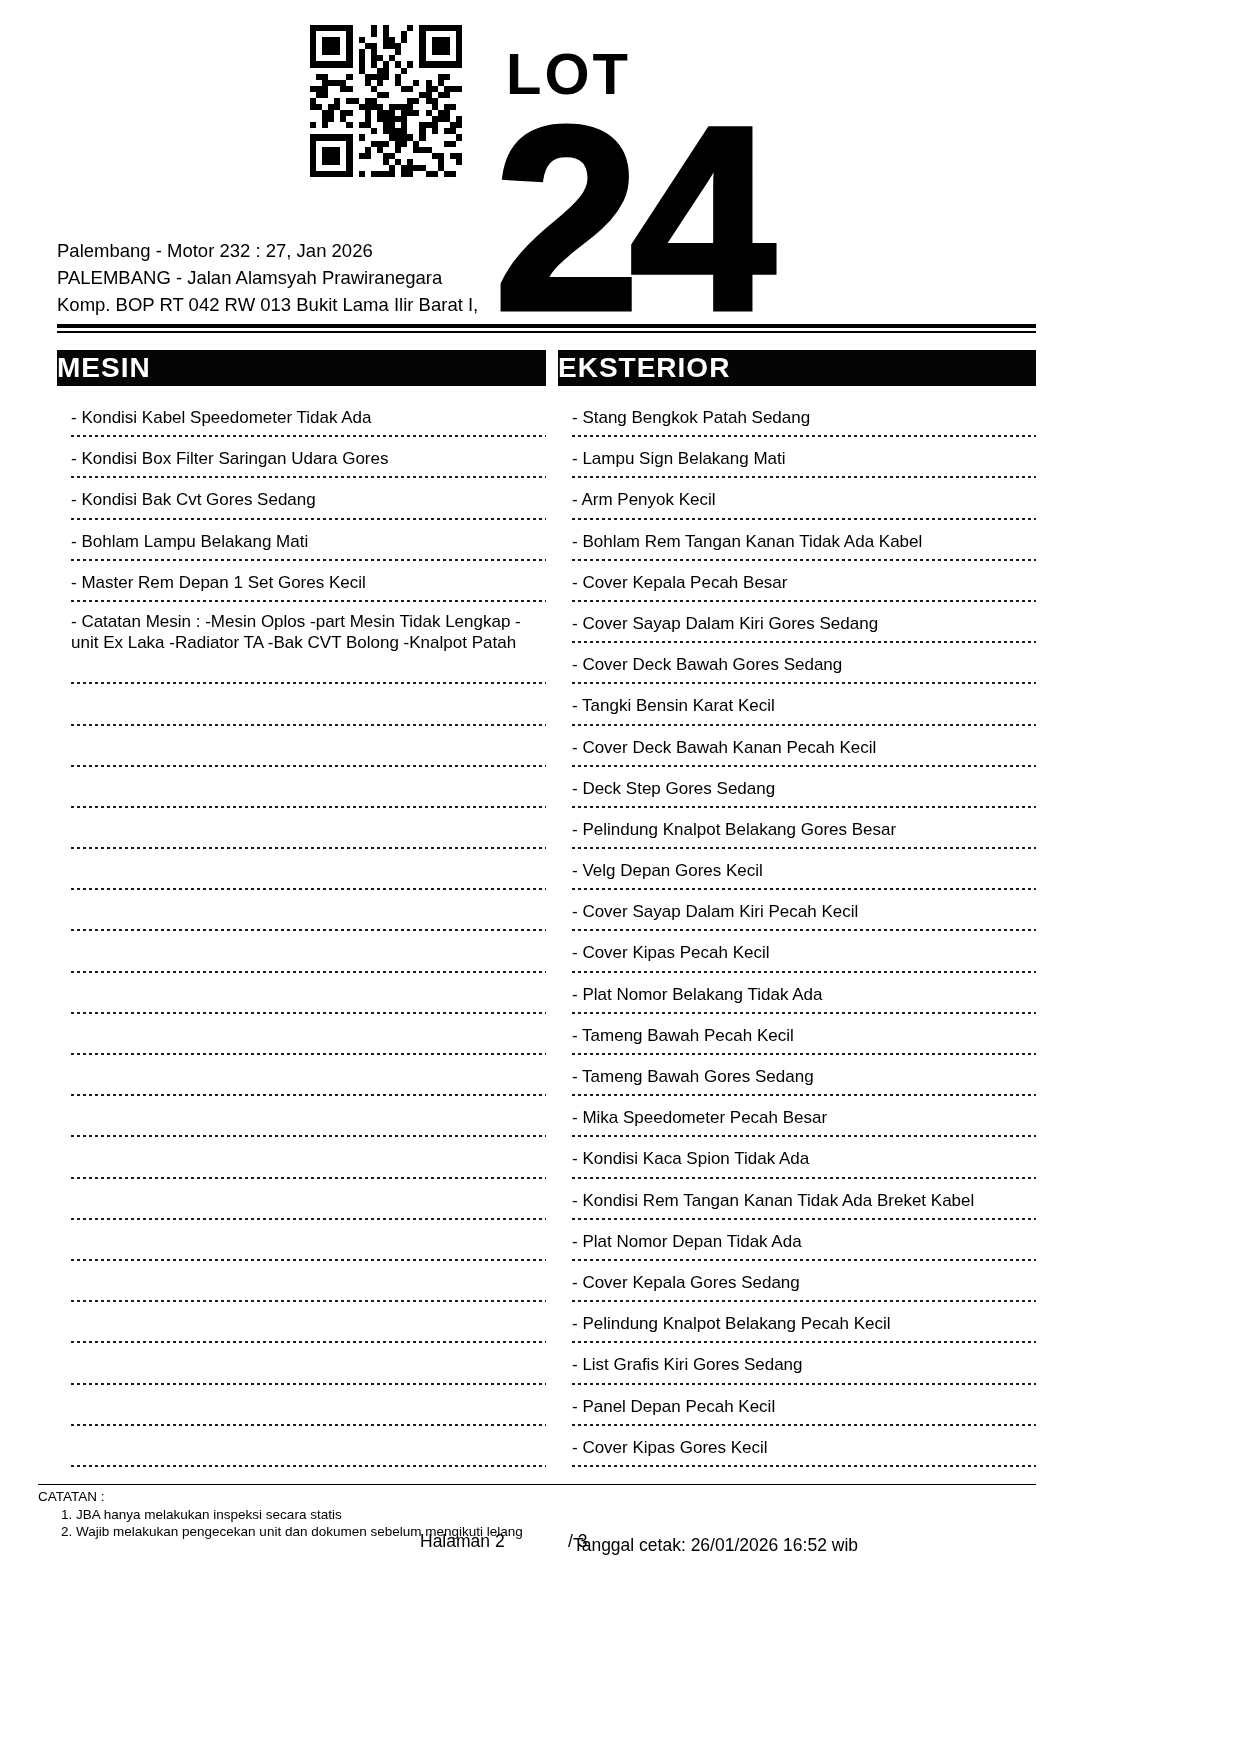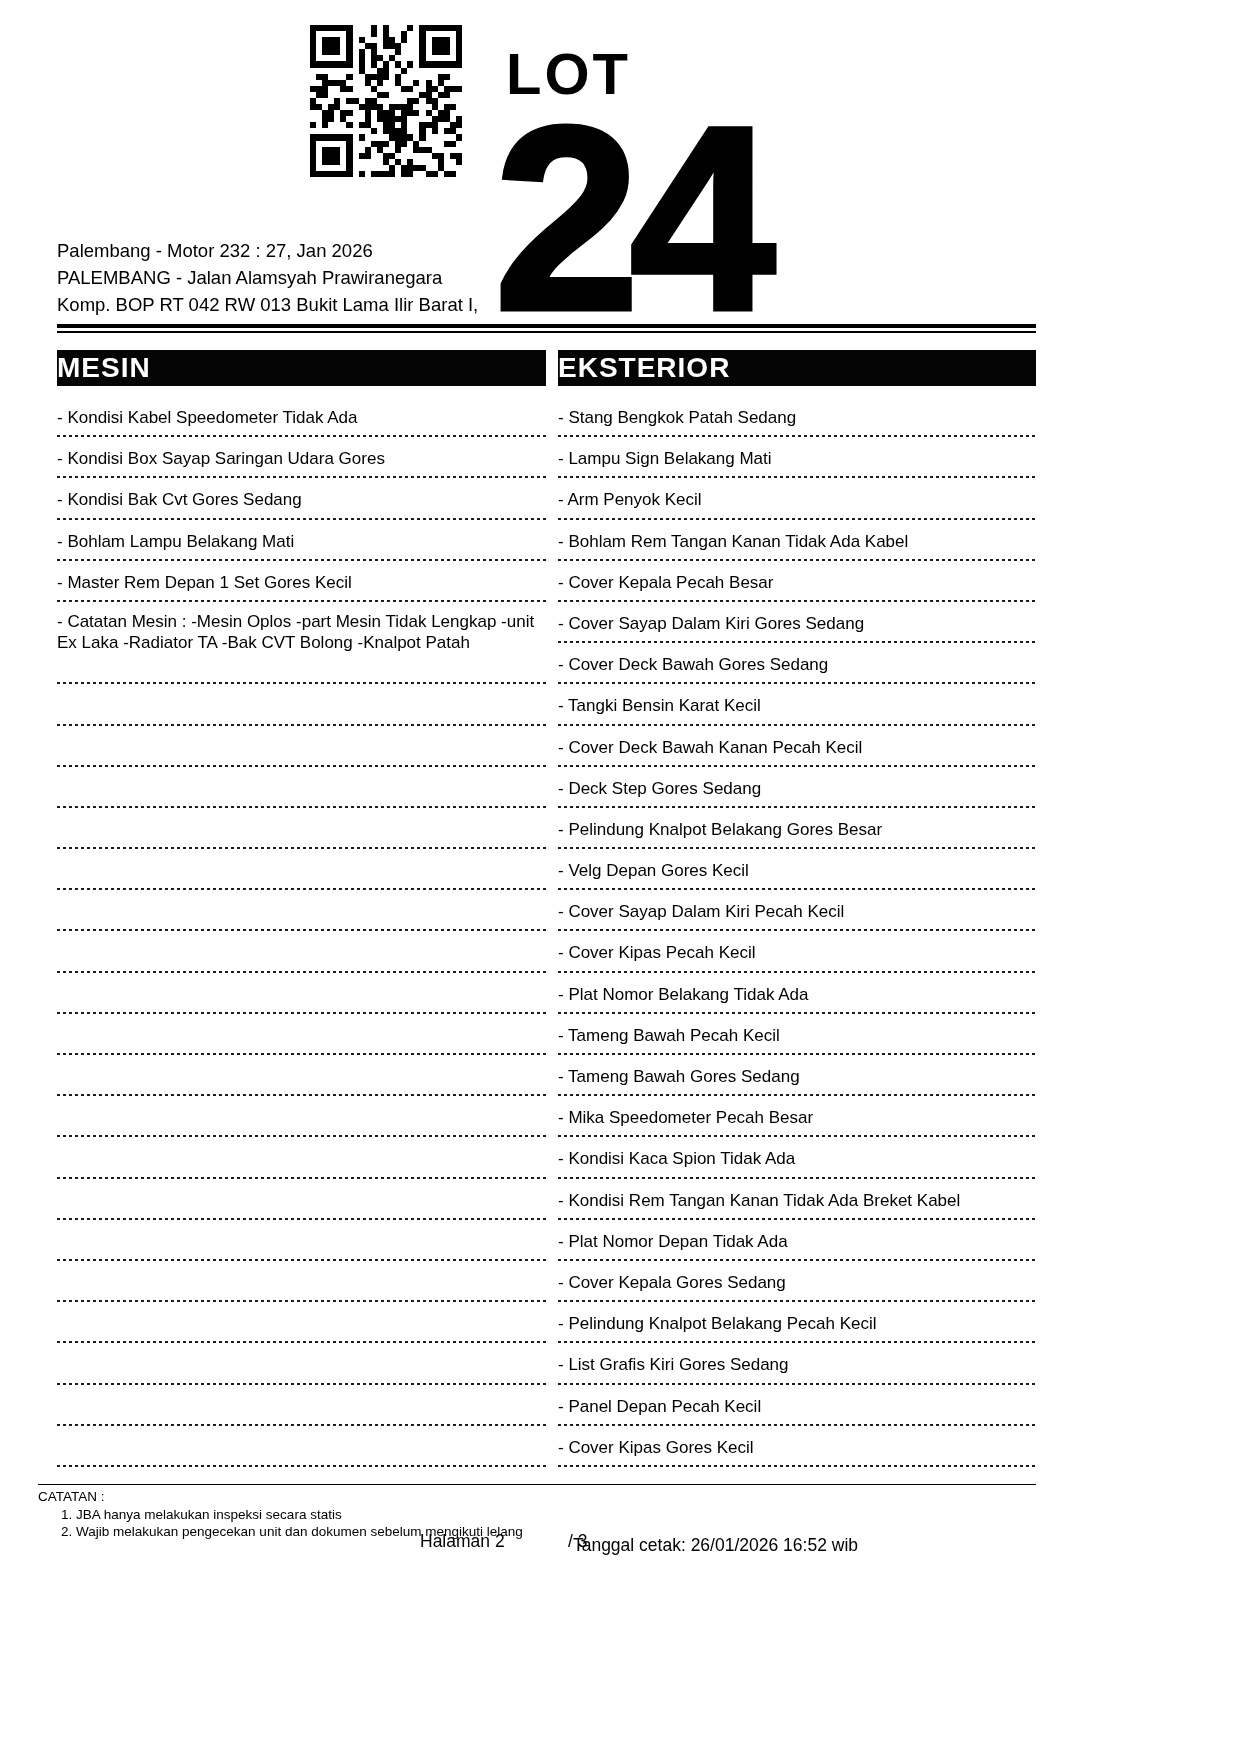--- a/index.html
+++ b/index.html
@@ -15,21 +15,21 @@
   .info{position:absolute;left:57px;top:237px;font-size:18.5px;line-height:27px;}
 
   .rule{position:absolute;left:57px;top:324px;width:1005px;height:3px;
         border-top:4px solid #000;border-bottom:2px solid #000;}
 
   .col{position:absolute;top:350px;}
   .col-left{left:57px;width:489px;}
   .col-right{left:558px;width:504px;}
   .col-header{height:36px;background:#050505;color:#fff;text-align:left;line-height:36px;
               font-size:28px;font-weight:bold;letter-spacing:1px;}
-  .rows{margin-top:10px;}
+  .rows{margin-top:10px;margin-left:14px;}
   .row{position:relative;height:41.2px;box-sizing:border-box;padding-top:11px;
        font-size:17px;line-height:21px;white-space:normal;}
   .row-tall{height:82.4px;padding-top:9px;}
   .row::after{content:"";position:absolute;left:0;right:0;bottom:0;height:2px;
        background-image:repeating-linear-gradient(90deg,#1c1c1c 0 3px,transparent 3px 6px);}
 
   .bottom-rule{position:absolute;left:38px;top:1484px;width:1024px;border-top:1.5px solid #000;}
   .notes{position:absolute;left:38px;top:1488px;font-size:13.5px;line-height:17.5px;}
   .notes .note-items{margin-left:23px;}
 
@@ -261,21 +261,21 @@
     <div>PALEMBANG - Jalan Alamsyah Prawiranegara</div>
     <div>Komp. BOP RT 042 RW 013 Bukit Lama Ilir Barat I,</div>
   </div>
 
   <div class="rule"></div>
 
   <div class="col col-left">
     <div class="col-header">MESIN</div>
     <div class="rows">
         <div class="row">- Kondisi Kabel Speedometer Tidak Ada</div>
-        <div class="row">- Kondisi Box Sayap Saringan Udara Gores</div>
+        <div class="row">- Kondisi Box Filter Saringan Udara Gores</div>
         <div class="row">- Kondisi Bak Cvt Gores Sedang</div>
         <div class="row">- Bohlam Lampu Belakang Mati</div>
         <div class="row">- Master Rem Depan 1 Set Gores Kecil</div>
         <div class="row row-tall">- Catatan Mesin :  -Mesin Oplos -part Mesin Tidak Lengkap -unit Ex Laka -Radiator TA -Bak CVT Bolong -Knalpot Patah</div>
         <div class="row"></div>
         <div class="row"></div>
         <div class="row"></div>
         <div class="row"></div>
         <div class="row"></div>
         <div class="row"></div>

